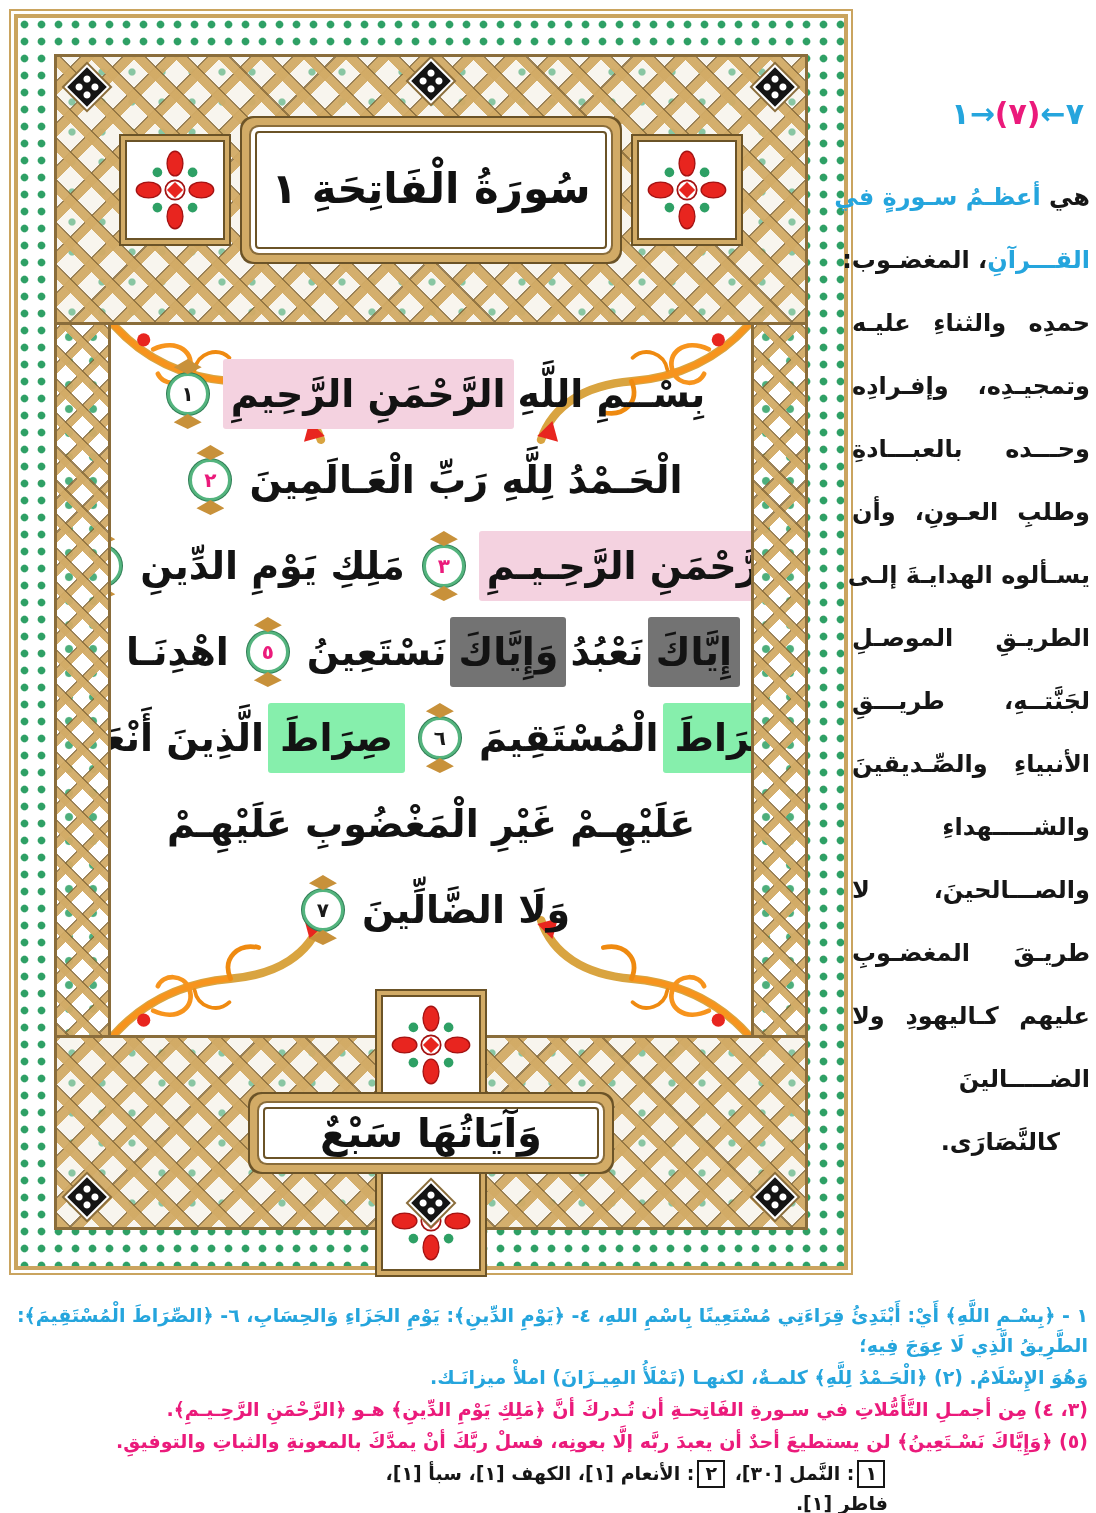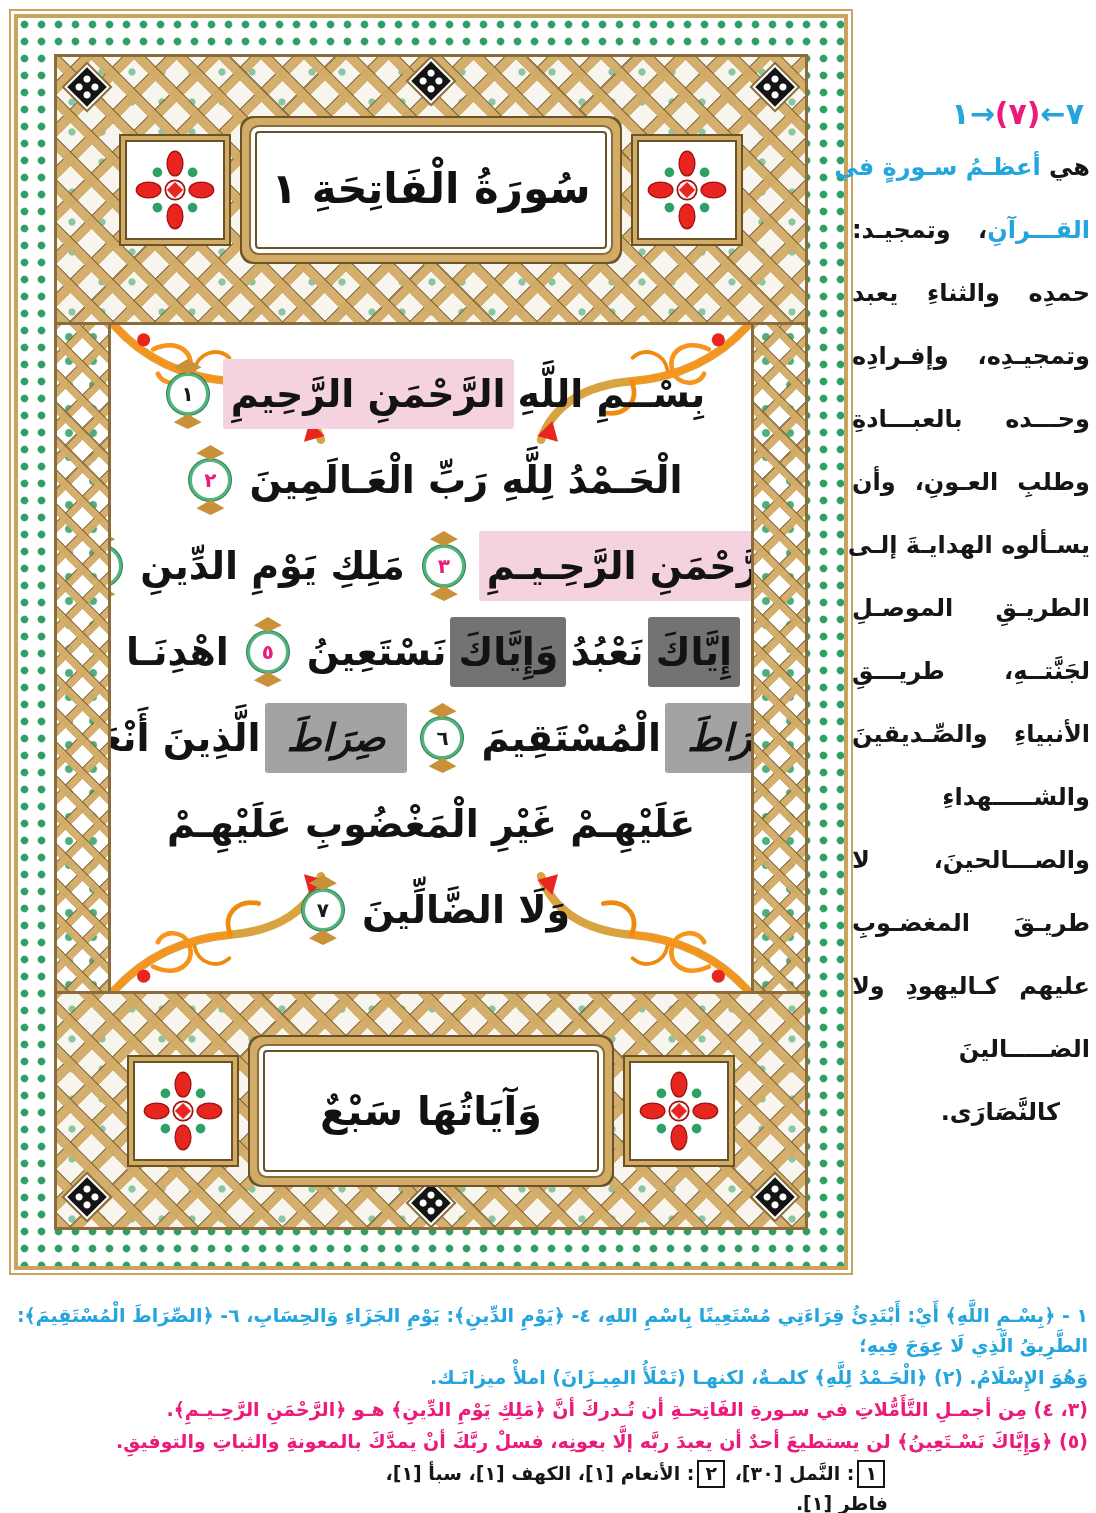--- a/index.html
+++ b/index.html
@@ -32,21 +32,21 @@
     position:relative; flex:0 0 auto;
     display:flex; align-items:center; justify-content:center; gap:12px;
     background-color:#f8f5ee;
     background-image:
       repeating-linear-gradient(45deg, rgba(210,171,102,.95) 0 9px, rgba(138,109,59,.85) 9px 10.5px, rgba(255,255,255,0) 10.5px 30px),
       repeating-linear-gradient(-45deg, rgba(210,171,102,.95) 0 9px, rgba(138,109,59,.85) 9px 10.5px, rgba(255,255,255,0) 10.5px 30px),
       radial-gradient(circle, rgba(46,160,101,.55) 3px, transparent 4.2px);
     background-size: auto, auto, 30px 30px;
   }
   .panel-top { height:268px; border-bottom:3px solid #8a6d3b; }
-  .panel-bottom { height:236px; border-top:3px solid #8a6d3b; }
+  .panel-bottom { height:192px; border-top:3px solid #8a6d3b;flex-direction:column; }
 
   .cartouche {
     position:relative; background:#fff; border:2px solid #6b5327; border-radius:4px;
     box-shadow: 0 0 0 4px #fff, 0 0 0 6px #8a6d3b, 0 0 0 13px #d2ab66, 0 0 0 15px #6b5327;
     display:flex; align-items:center; justify-content:center;
     margin:0 18px;
   }
   .cartouche-top { width:352px; height:118px; }
   .cartouche-bottom { width:336px; height:122px; }
   .cartouche-text { font-size:42px; font-weight:bold; color:#111; line-height:1.2; white-space:nowrap; }
@@ -96,21 +96,21 @@
 
   
   .verses { position:relative; z-index:2; padding-top:26px; display:flex; flex-direction:column; align-items:center; }
   .verse-line {
     direction:rtl; height:86px; display:flex; align-items:center; justify-content:center;
     font-size:38px; font-weight:bold; color:#131313; white-space:nowrap; line-height:1.55;
   }
   .vtext { padding:1px 4px; }
   .hl-pink   { background:#f4d2e0; border-radius:3px; padding:6px 8px; }
   .hl-yellow { background:#737373; border-radius:3px; padding:6px 8px; }
-  .hl-blue   { background:#a3a3a3; border-radius:3px; padding:6px 22px;font-style:italic; }
+  .hl-blue   { background:#86efac; border-radius:3px; padding:6px 12px; }
 
   .marker {
     position:relative; display:inline-flex; align-items:center; justify-content:center;
     width:42px; height:42px; margin:0 14px; border-radius:50%;
     background:#fff; border:3px solid #54b47e; box-shadow:0 0 0 1px #2e7d54;
     font-size:20px; font-weight:bold; color:#1a1a1a; flex:0 0 auto;
   }
   .marker::before, .marker::after {
     content:""; position:absolute; left:50%; transform:translateX(-50%);
     width:28px; height:15px; background:#c8913a;
@@ -120,21 +120,21 @@
   .m-magenta { color:#eb1a7b; }
 
   
   .nav-line {
     position:absolute; top:96px; right:12px; width:230px; direction:ltr;
     text-align:right; font-size:30px; font-weight:bold; letter-spacing:1px;
     color:#25a5dd; white-space:nowrap;
   }
   .nav-mid { color:#eb1a7b; }
   .sidebar {
-    position:absolute; top:136px; right:6px; width:238px; direction:rtl;
+    position:absolute; top:166px; right:6px; width:238px; direction:rtl;
   }
   .side-line {
     height:63px; line-height:63px; font-size:24px; font-weight:bold; color:#161616;
     text-align:justify; text-align-last:justify; white-space:nowrap; overflow:visible;
   }
   .side-line:last-child { text-align-last:right; padding-right:30px; }
   .c-cyan { color:#25a5dd; } .c-black { color:#161616; }
 
   
   .footnotes {
@@ -281,22 +281,22 @@
       </div>
 
     </div>
   </div>
 
   <div class="nav-line">
     <span>٧←</span><span class="nav-mid">(٧)</span><span>→١</span>
   </div>
   <div class="sidebar">
       <div class="side-line"><span class="c-black">هي </span><span class="c-cyan">أعظـمُ سـورةٍ في</span></div>
-      <div class="side-line"><span class="c-cyan">القـــرآنِ</span><span class="c-black">، وتمجيـد:</span></div>
-      <div class="side-line"><span class="c-black">حمدِه والثناءِ يعبد</span></div>
+      <div class="side-line"><span class="c-cyan">القـــرآنِ</span><span class="c-black">، المغضـوب:</span></div>
+      <div class="side-line"><span class="c-black">حمدِه والثناءِ عليـه</span></div>
       <div class="side-line"><span class="c-black">وتمجيـدِه، وإفـرادِه</span></div>
       <div class="side-line"><span class="c-black">وحـــده بالعبـــادةِ</span></div>
       <div class="side-line"><span class="c-black">وطلبِ العـونِ، وأن</span></div>
       <div class="side-line"><span class="c-black">يسـألوه الهدايـةَ إلـى</span></div>
       <div class="side-line"><span class="c-black">الطريـقِ الموصـلِ</span></div>
       <div class="side-line"><span class="c-black">لجَنَّتــهِ، طريـــقِ</span></div>
       <div class="side-line"><span class="c-black">الأنبياءِ والصِّـديقينَ</span></div>
       <div class="side-line"><span class="c-black">والشـــــهداءِ</span></div>
       <div class="side-line"><span class="c-black">والصـــالحينَ، لا</span></div>
       <div class="side-line"><span class="c-black">طريـقَ المغضـوبِ</span></div>

